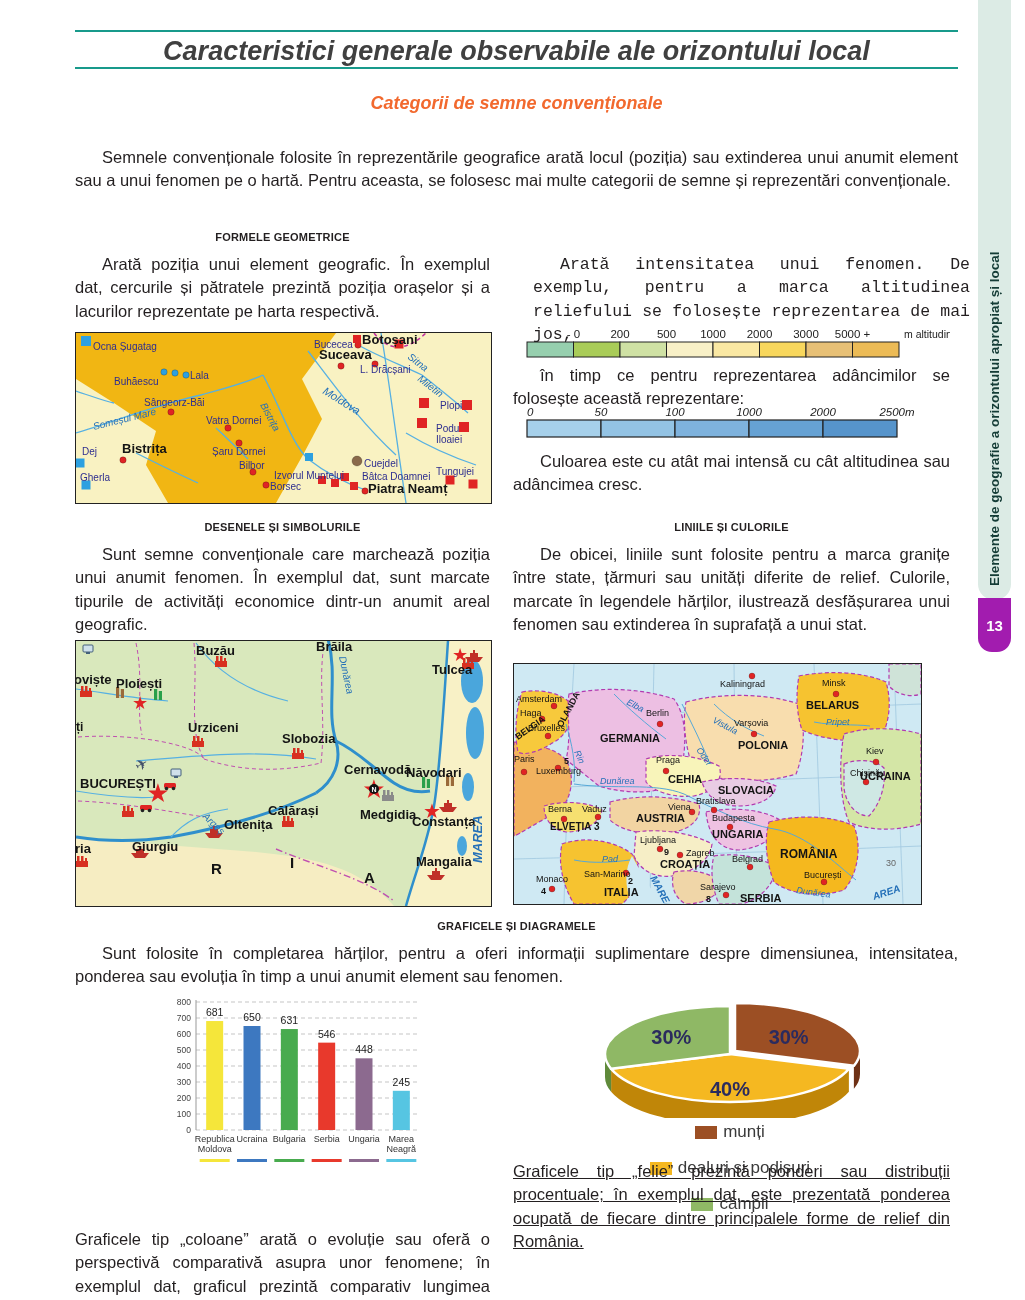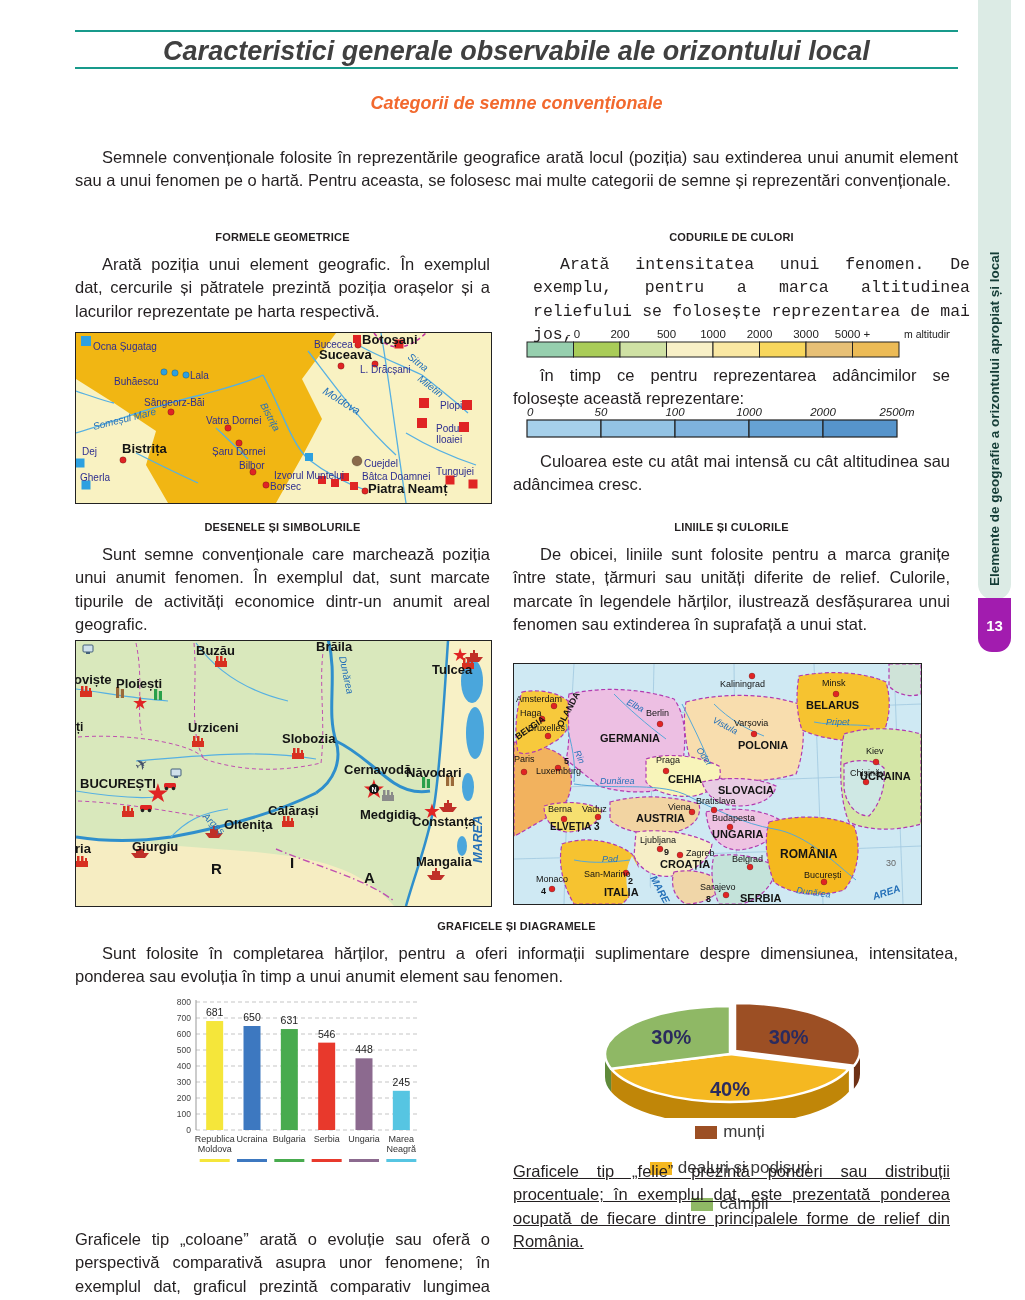--- a/index.html
+++ b/index.html
@@ -176,21 +176,20 @@
       <text x="364" y="76" fill="#2e2e8f" font-size="10">Plopi</text>
       <text x="360" y="99" fill="#2e2e8f" font-size="10">Podu</text>
       <text x="360" y="110" fill="#2e2e8f" font-size="10">Iloaiei</text>
       <text x="198" y="146" fill="#2e2e8f" font-size="10">Izvorul Muntelui</text>
       <text x="288" y="134" fill="#2e2e8f" font-size="10">Cuejdel</text>
       <text x="286" y="147" fill="#2e2e8f" font-size="10">Bâtca Doamnei</text>
       <text x="292" y="160" fill="#141414" font-size="13" font-weight="bold">Piatra Neamț</text>
       <text x="360" y="142" fill="#2e2e8f" font-size="10">Tungujei</text>
     </svg>
 
-  <h3 class="sec abs" style="left:513px;top:231px;width:437px;">CODURILE DE CULORI</h3>
   <p class="body abs" style="left:533px;top:253px;width:437px;font-family:Liberation Mono, monospace;">Arată intensitatea unui fenomen. De exemplu, pentru a marca altitudinea reliefului se folosește reprezentarea de mai jos,</p>
   <svg id="altscale" class="abs" style="left:513px;top:326px;" width="437" height="38">
       <rect x="14" y="16" width="46.5" height="15" fill="#96cfae" stroke="#222" stroke-width="1"></rect>
       <rect x="60.5" y="16" width="46.5" height="15" fill="#a9cc58" stroke="#222" stroke-width="1"></rect>
       <rect x="107" y="16" width="46.5" height="15" fill="#cfe1a4" stroke="#222" stroke-width="1"></rect>
       <rect x="153.5" y="16" width="46.5" height="15" fill="#f8f0c7" stroke="#222" stroke-width="1"></rect>
       <rect x="200" y="16" width="46.5" height="15" fill="#fae8a3" stroke="#222" stroke-width="1"></rect>
       <rect x="246.5" y="16" width="46.5" height="15" fill="#f8d75d" stroke="#222" stroke-width="1"></rect>
       <rect x="293" y="16" width="46.5" height="15" fill="#e7c076" stroke="#222" stroke-width="1"></rect>
       <rect x="339.5" y="16" width="46.5" height="15" fill="#ecbb56" stroke="#222" stroke-width="1"></rect>

